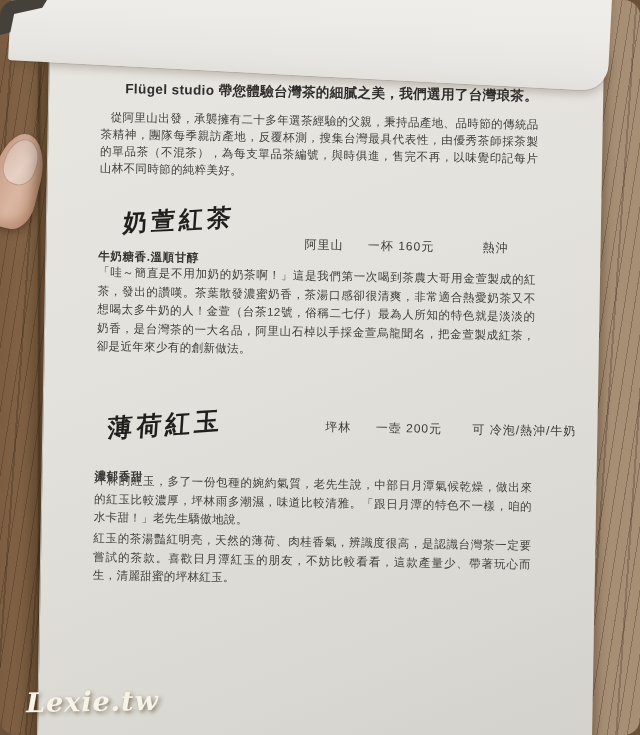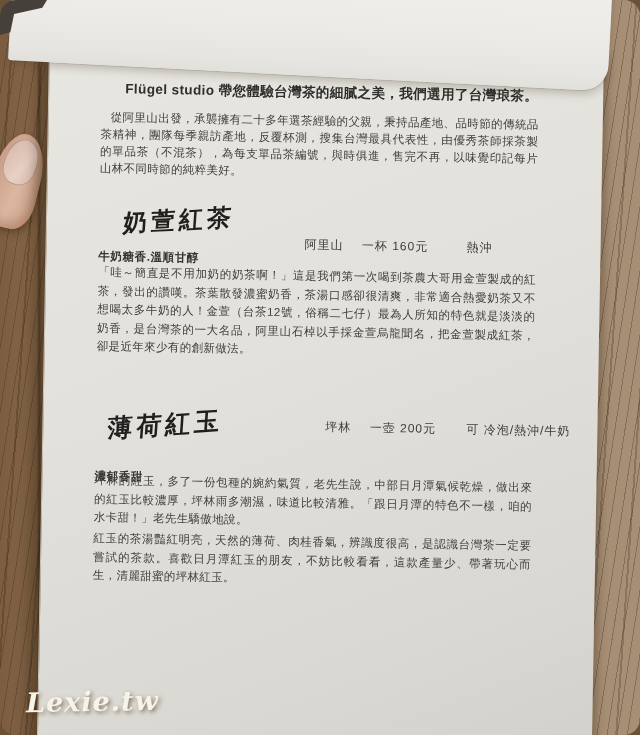--- a/index.html
+++ b/index.html
@@ -57,23 +57,23 @@
     position:absolute;font-weight:700;color:#201f1d;white-space:nowrap;
     letter-spacing:4px;transform:rotate(-4deg) skewX(-7deg);
   }
   .h-sec1{left:76px;top:156px;font-size:24px;}
   .h-sec2{left:64px;top:360px;font-size:25px;transform:rotate(-5deg) skewX(-8deg);}
   .price-row{
     position:absolute;font-size:12px;color:#3b3a37;white-space:nowrap;letter-spacing:1px;
   }
   .pr1{left:258px;top:186px;}
   .pr2{left:282px;top:368px;}
-  .price-row .origin{margin-right:14px;}
+  .price-row .origin{margin-right:20px;}
   .price-row .serving{}
-  .pr1 .brew{margin-left:34px;}
+  .pr1 .brew{margin-left:44px;}
   .pr2 .brew{margin-left:26px;}
   .tagline{
     position:absolute;left:52px;font-size:11.5px;font-weight:700;letter-spacing:.6px;color:#353431;white-space:nowrap;
   }
   .t1{top:202px;}
   .t2{top:422px;}
   
   .flap{
     position:absolute;left:8px;top:-58px;width:600px;height:118px;
     transform:rotate(3deg);transform-origin:0 100%;

